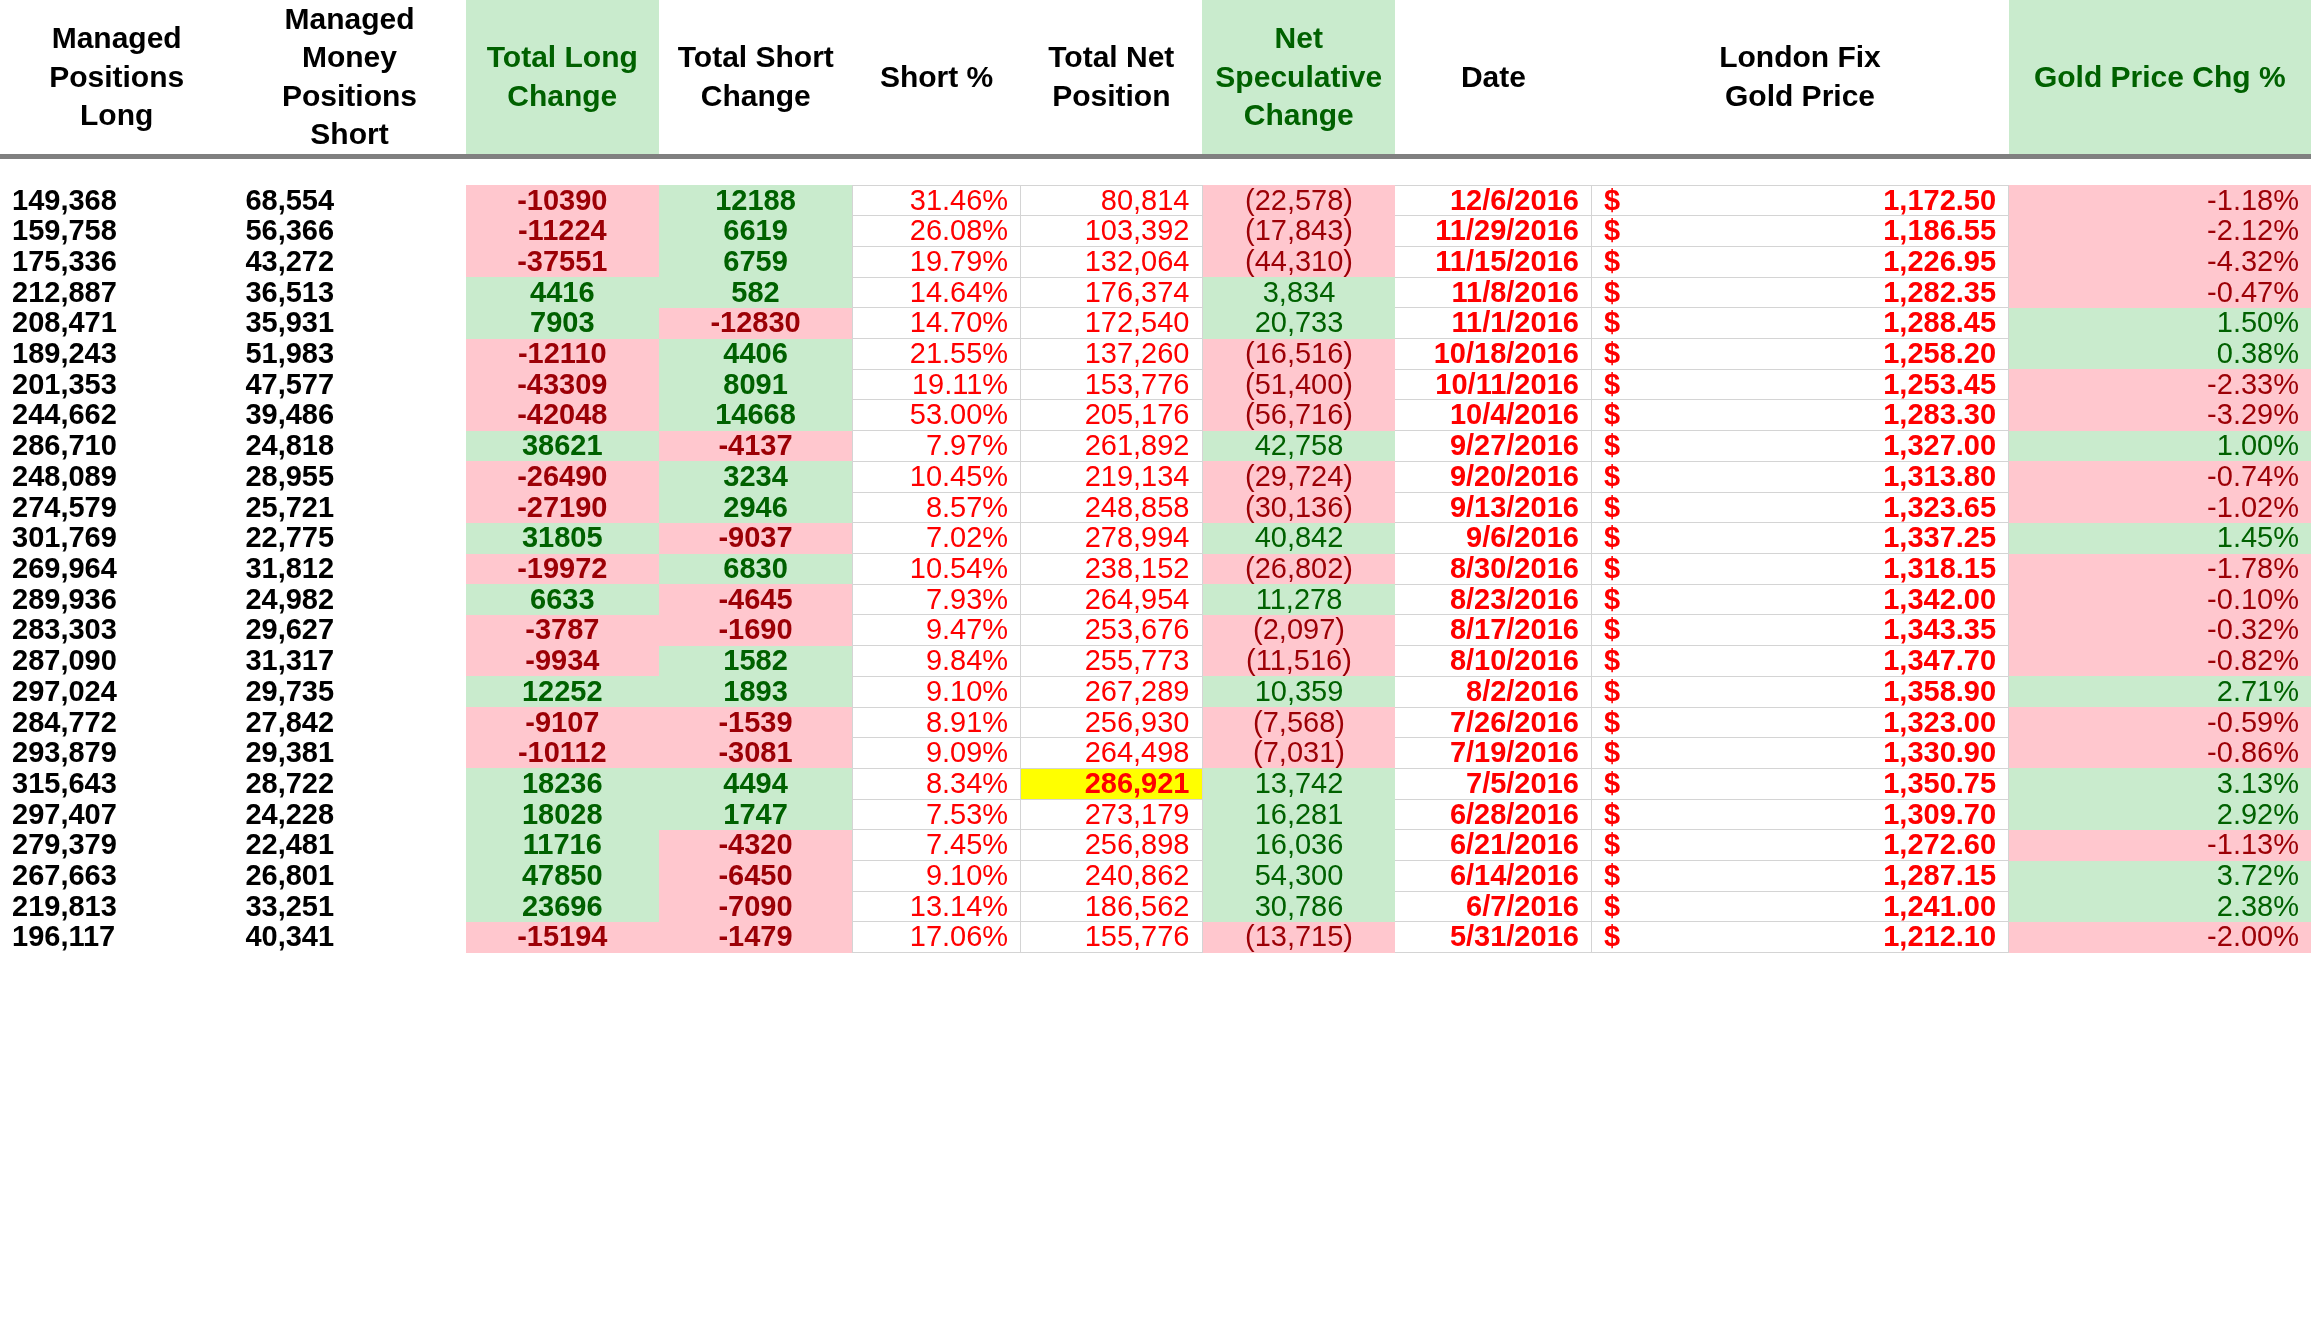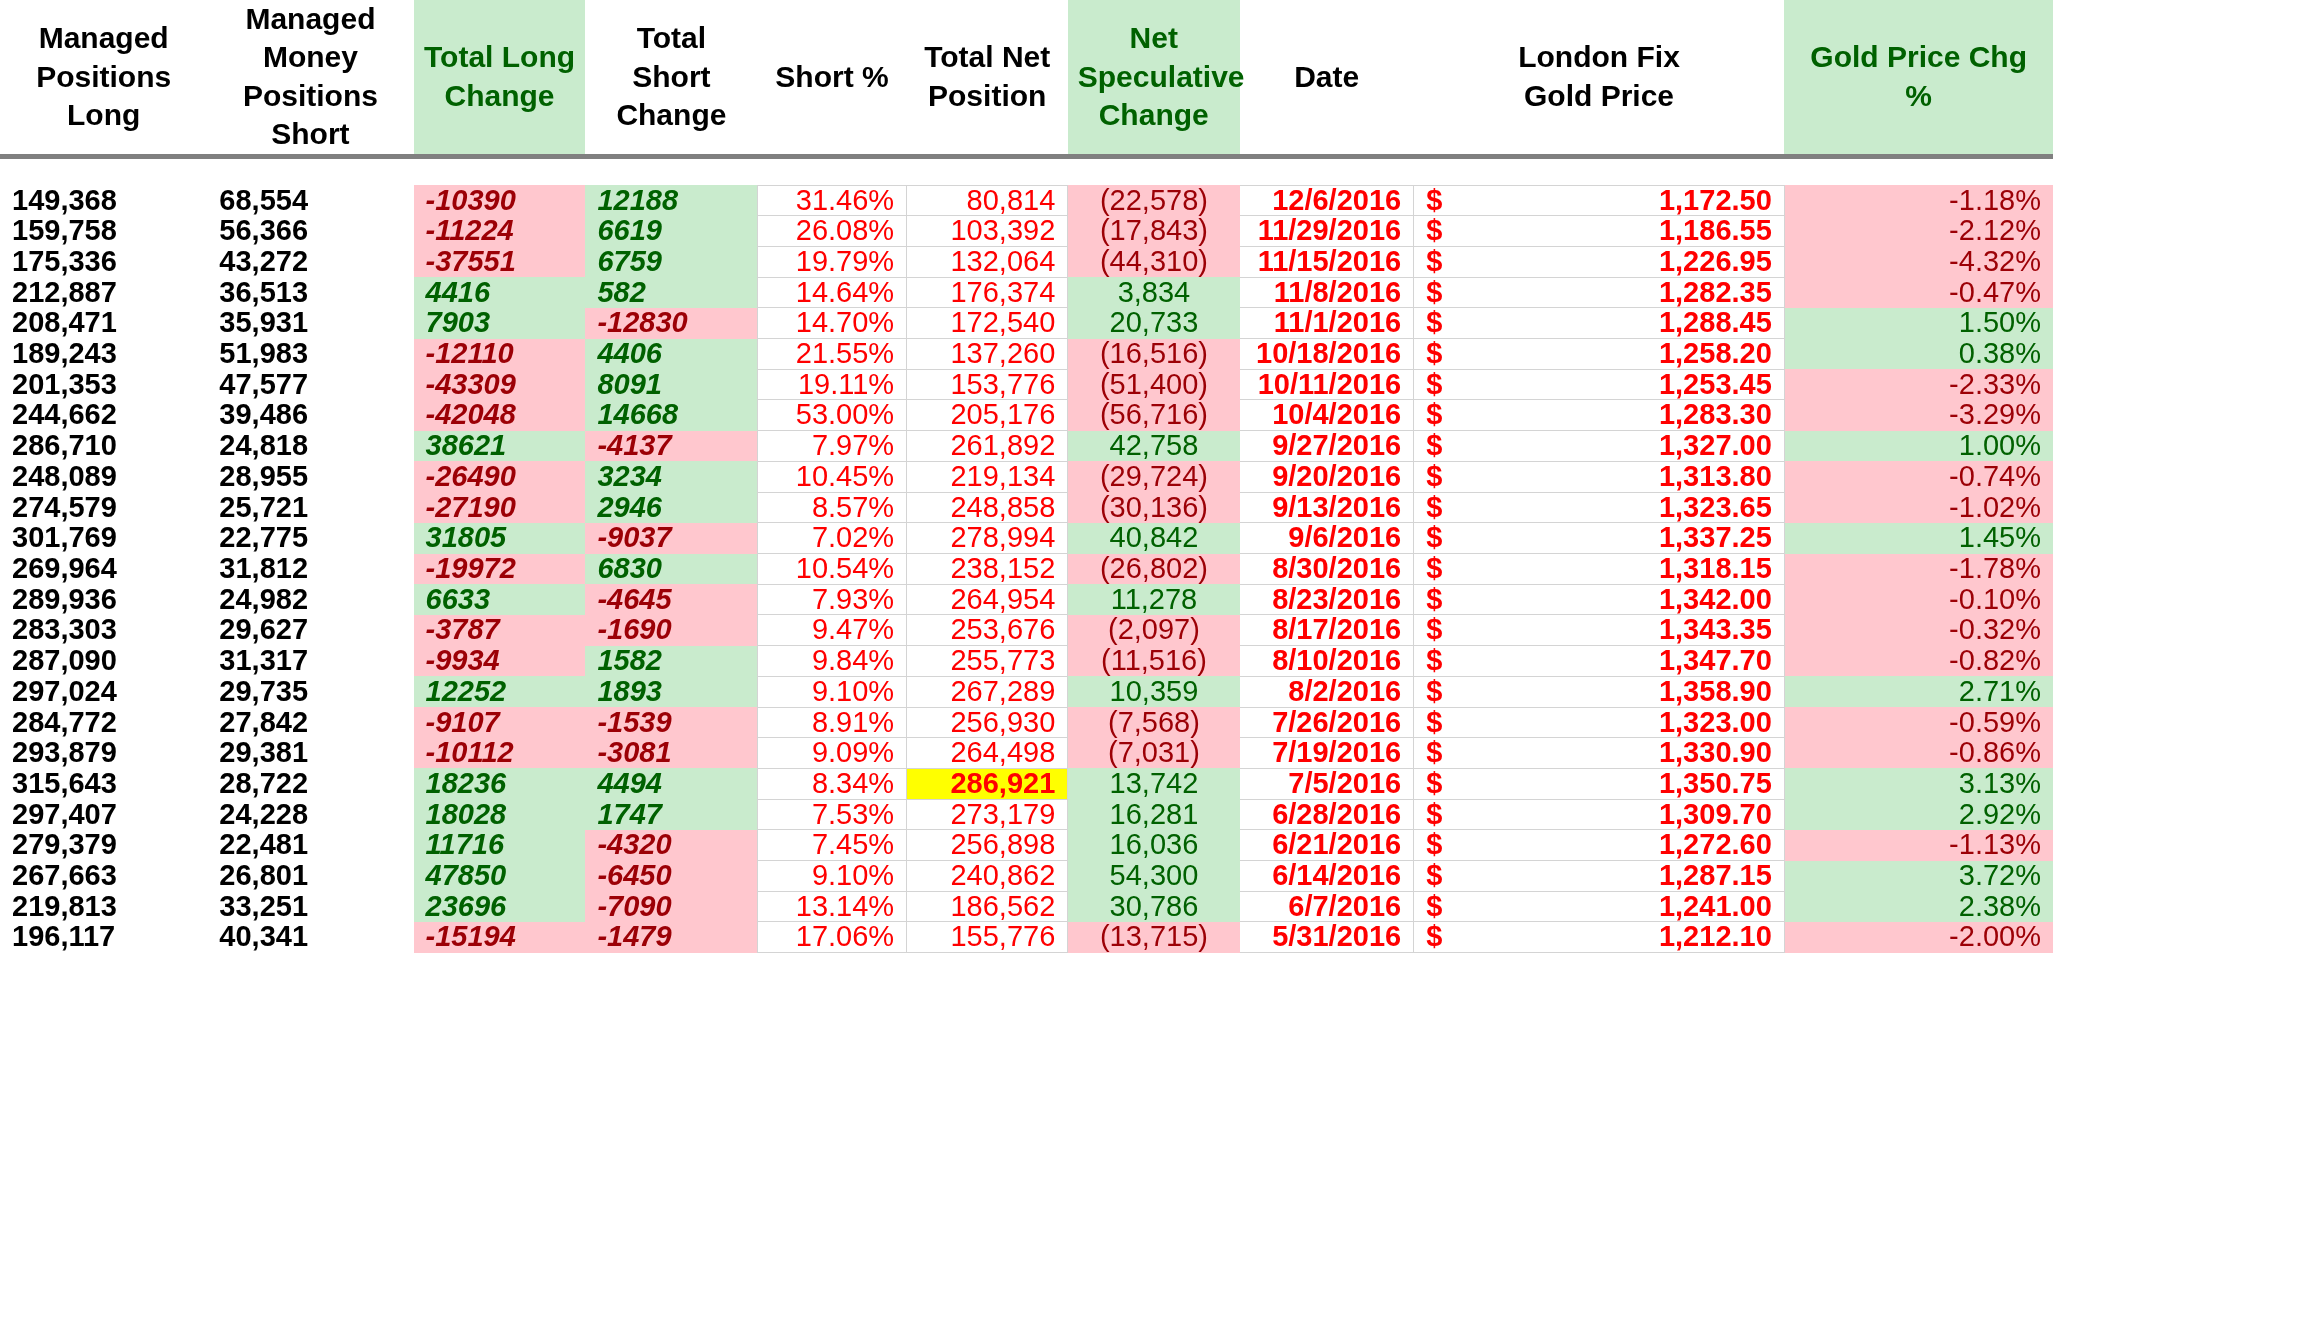--- a/index.html
+++ b/index.html
@@ -17,21 +17,21 @@
   #sheet {
     position: relative;
     width: 2311px;
     height: 1342px;
     background: #ffffff;
   }
 
   table.grid {
     border-collapse: collapse;
     table-layout: fixed;
-    width: 2053px;
+    width: 2311px;
   }
 
   
   thead tr.hdr th {
     height: 84px;
     vertical-align: middle;
     text-align: center;
     font-size: 30px;
     font-weight: bold;
     color: #000000;
@@ -77,23 +77,22 @@
   }
 
   
   td.c-long, td.c-short {
     text-align: left;
     font-weight: bold;
     color: #000000;
     margin-top: 44px;
   }
   td.c-tlc, td.c-tsc {
-    text-align: left;
+    text-align: center;
     font-weight: bold;
-    font-style: italic;
   }
   td.c-pct {
     text-align: right;
     color: #ff0000;
     font-weight: normal;
     border-top: 1px solid #d4d4d4 !important;
     border-bottom: 1px solid #d4d4d4 !important;
     border-left: 1px solid #d4d4d4 !important;
     border-right: 1px solid #d4d4d4 !important;
   }

